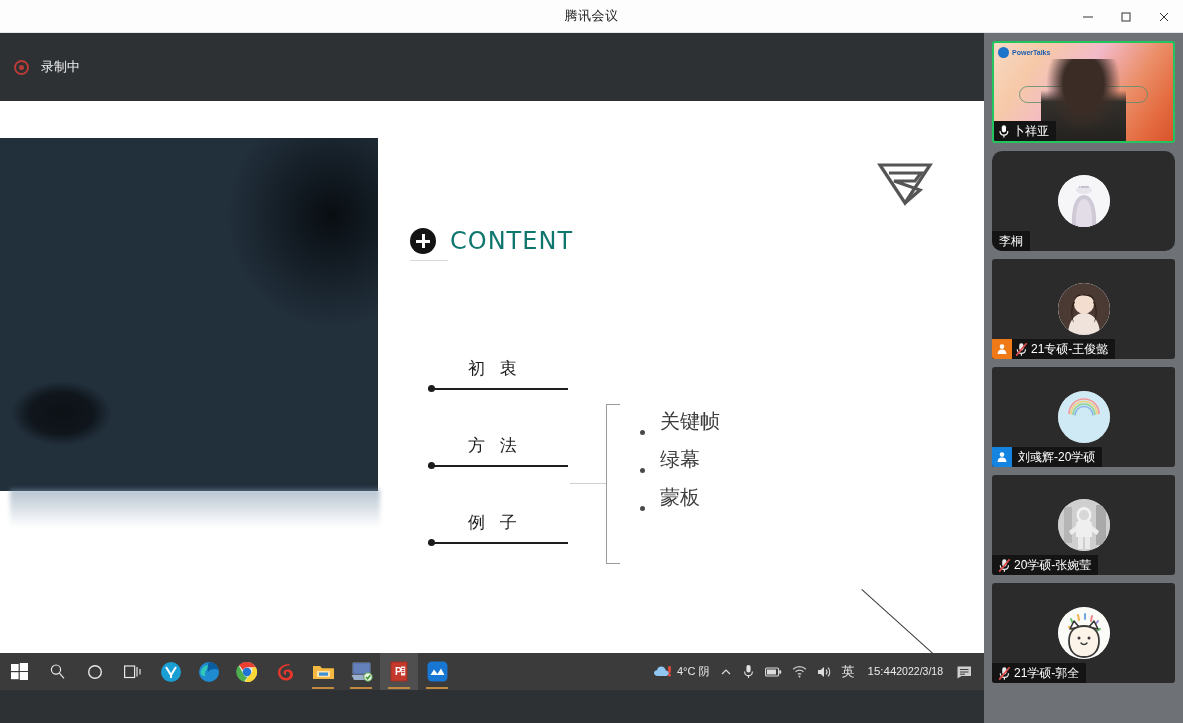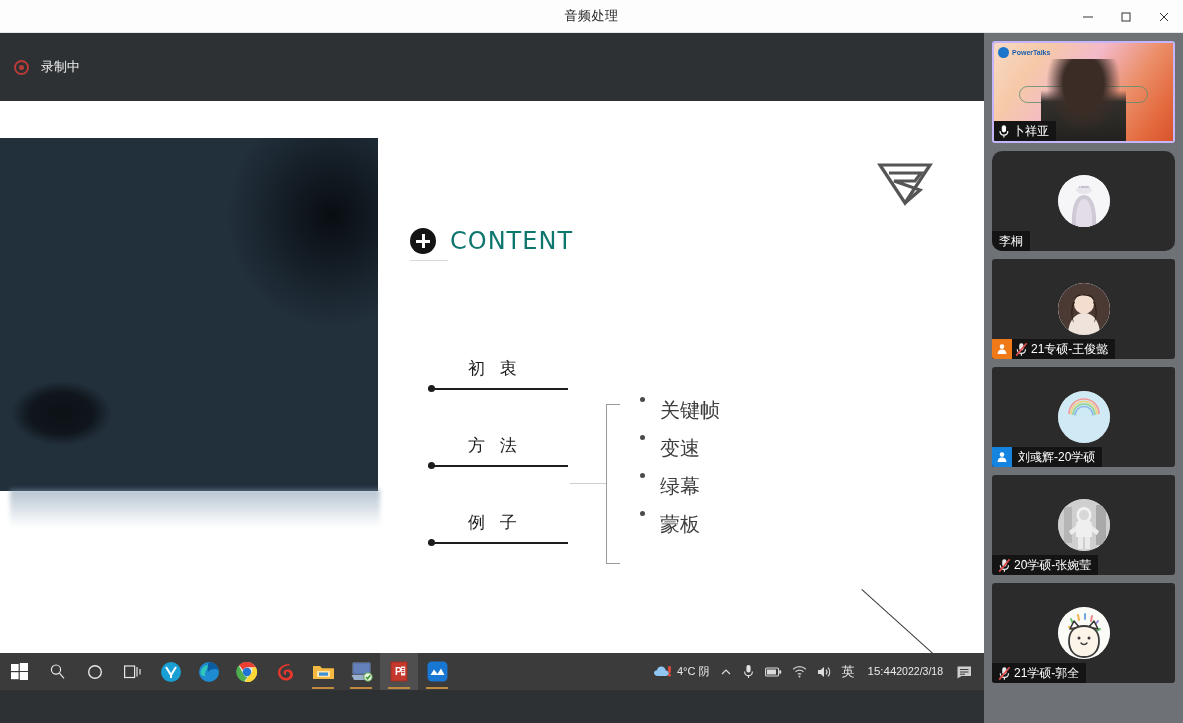--- a/index.html
+++ b/index.html
@@ -111,21 +111,21 @@
 
   .bracket {
     position: absolute; left: 606px; top: 303px; width: 14px; height: 160px;
     border-left: 1px solid #9a9a9a; border-top: 1px solid #9a9a9a; border-bottom: 1px solid #9a9a9a;
   }
   .bracket-stem {
     position: absolute; left: 570px; top: 382px; width: 37px; height: 1px; background: #cfcfcf;
   }
   .bullets { position: absolute; left: 640px; top: 296px; }
   .bul {
-    display: flex; align-items: flex-start; height: 38px; color: #3d3d3d; font-size: 20px;
+    display: flex; align-items: flex-end; height: 38px; color: #3d3d3d; font-size: 20px;
   }
   .bul .dot {
     width: 5px; height: 5px; border-radius: 50%; background: #4a4a4a;
     margin-right: 15px; flex: 0 0 auto;
   }
   .deco-line-1 {
     position: absolute; left: 862px; top: 488px; width: 160px; height: 160px;
     border-top: 1px solid #3a3a3a; transform-origin: 0 0; transform: rotate(42deg); width: 176px; height: 0;
   }
 
@@ -158,21 +158,21 @@
 
   
   .panel {
     position: absolute; left: 984px; top: 33px; width: 199px; height: 690px;
     background: #6e7276;
   }
   .tile {
     position: absolute; left: 8px; width: 183px; background: #2b2b2b;
     border-radius: 3px; overflow: hidden;
   }
-  .tile.speaking { border: 2px solid #c4b5fd; }
+  .tile.speaking { border: 2px solid #22c55e; }
   .tile-video {
     position: absolute; inset: 0;
     background: linear-gradient(125deg, #f7d9c4 0%, #f6c9a8 22%, #f3b9c9 45%, #eb8f6a 68%, #e46b3f 86%, #d9532c 100%);
   }
   .tile-video::after {
     content: ""; position: absolute; left: 26%; top: 16%; width: 48%; height: 84%;
     background: radial-gradient(ellipse at 50% 30%, #3b2d26 0 34%, rgba(59,45,38,0) 62%),
                 linear-gradient(to bottom, rgba(40,35,32,0) 38%, #33302c 52%, #24221f 100%);
   }
   .tile-video .badge-pt {
@@ -204,21 +204,21 @@
   .micbox { width: 19px; display: flex; align-items: center; justify-content: center; flex: 0 0 auto; }
 
   svg { display: block; }
 </style>
 </head>
 <body>
 
 <div id="app">
 
   <div class="titlebar">
-    <div class="ttl">音频处理</div>
+    <div class="ttl">腾讯会议</div>
     <div class="winbtns">
       <div class="winbtn">
         <svg width="12" height="12" viewBox="0 0 12 12">
           <line x1="1" y1="6" x2="11" y2="6" stroke="#333" stroke-width="1"></line>
         </svg>
       </div>
       <div class="winbtn">
         <svg width="12" height="12" viewBox="0 0 12 12">
           <rect x="2" y="2" width="8" height="8" fill="none" stroke="#333" stroke-width="1"></rect>
         </svg>
@@ -278,24 +278,20 @@
           <div class="ol-dot"></div>
         </div>
       </div>
 
       <div class="bracket-stem"></div>
       <div class="bracket"></div>
       <div class="bullets">
         <div class="bul">
           <span class="dot"></span>
           <span>关键帧</span>
-        </div>
-        <div class="bul">
-          <span class="dot"></span>
-          <span>变速</span>
         </div>
         <div class="bul">
           <span class="dot"></span>
           <span>绿幕</span>
         </div>
         <div class="bul">
           <span class="dot"></span>
           <span>蒙板</span>
         </div>
       </div>

